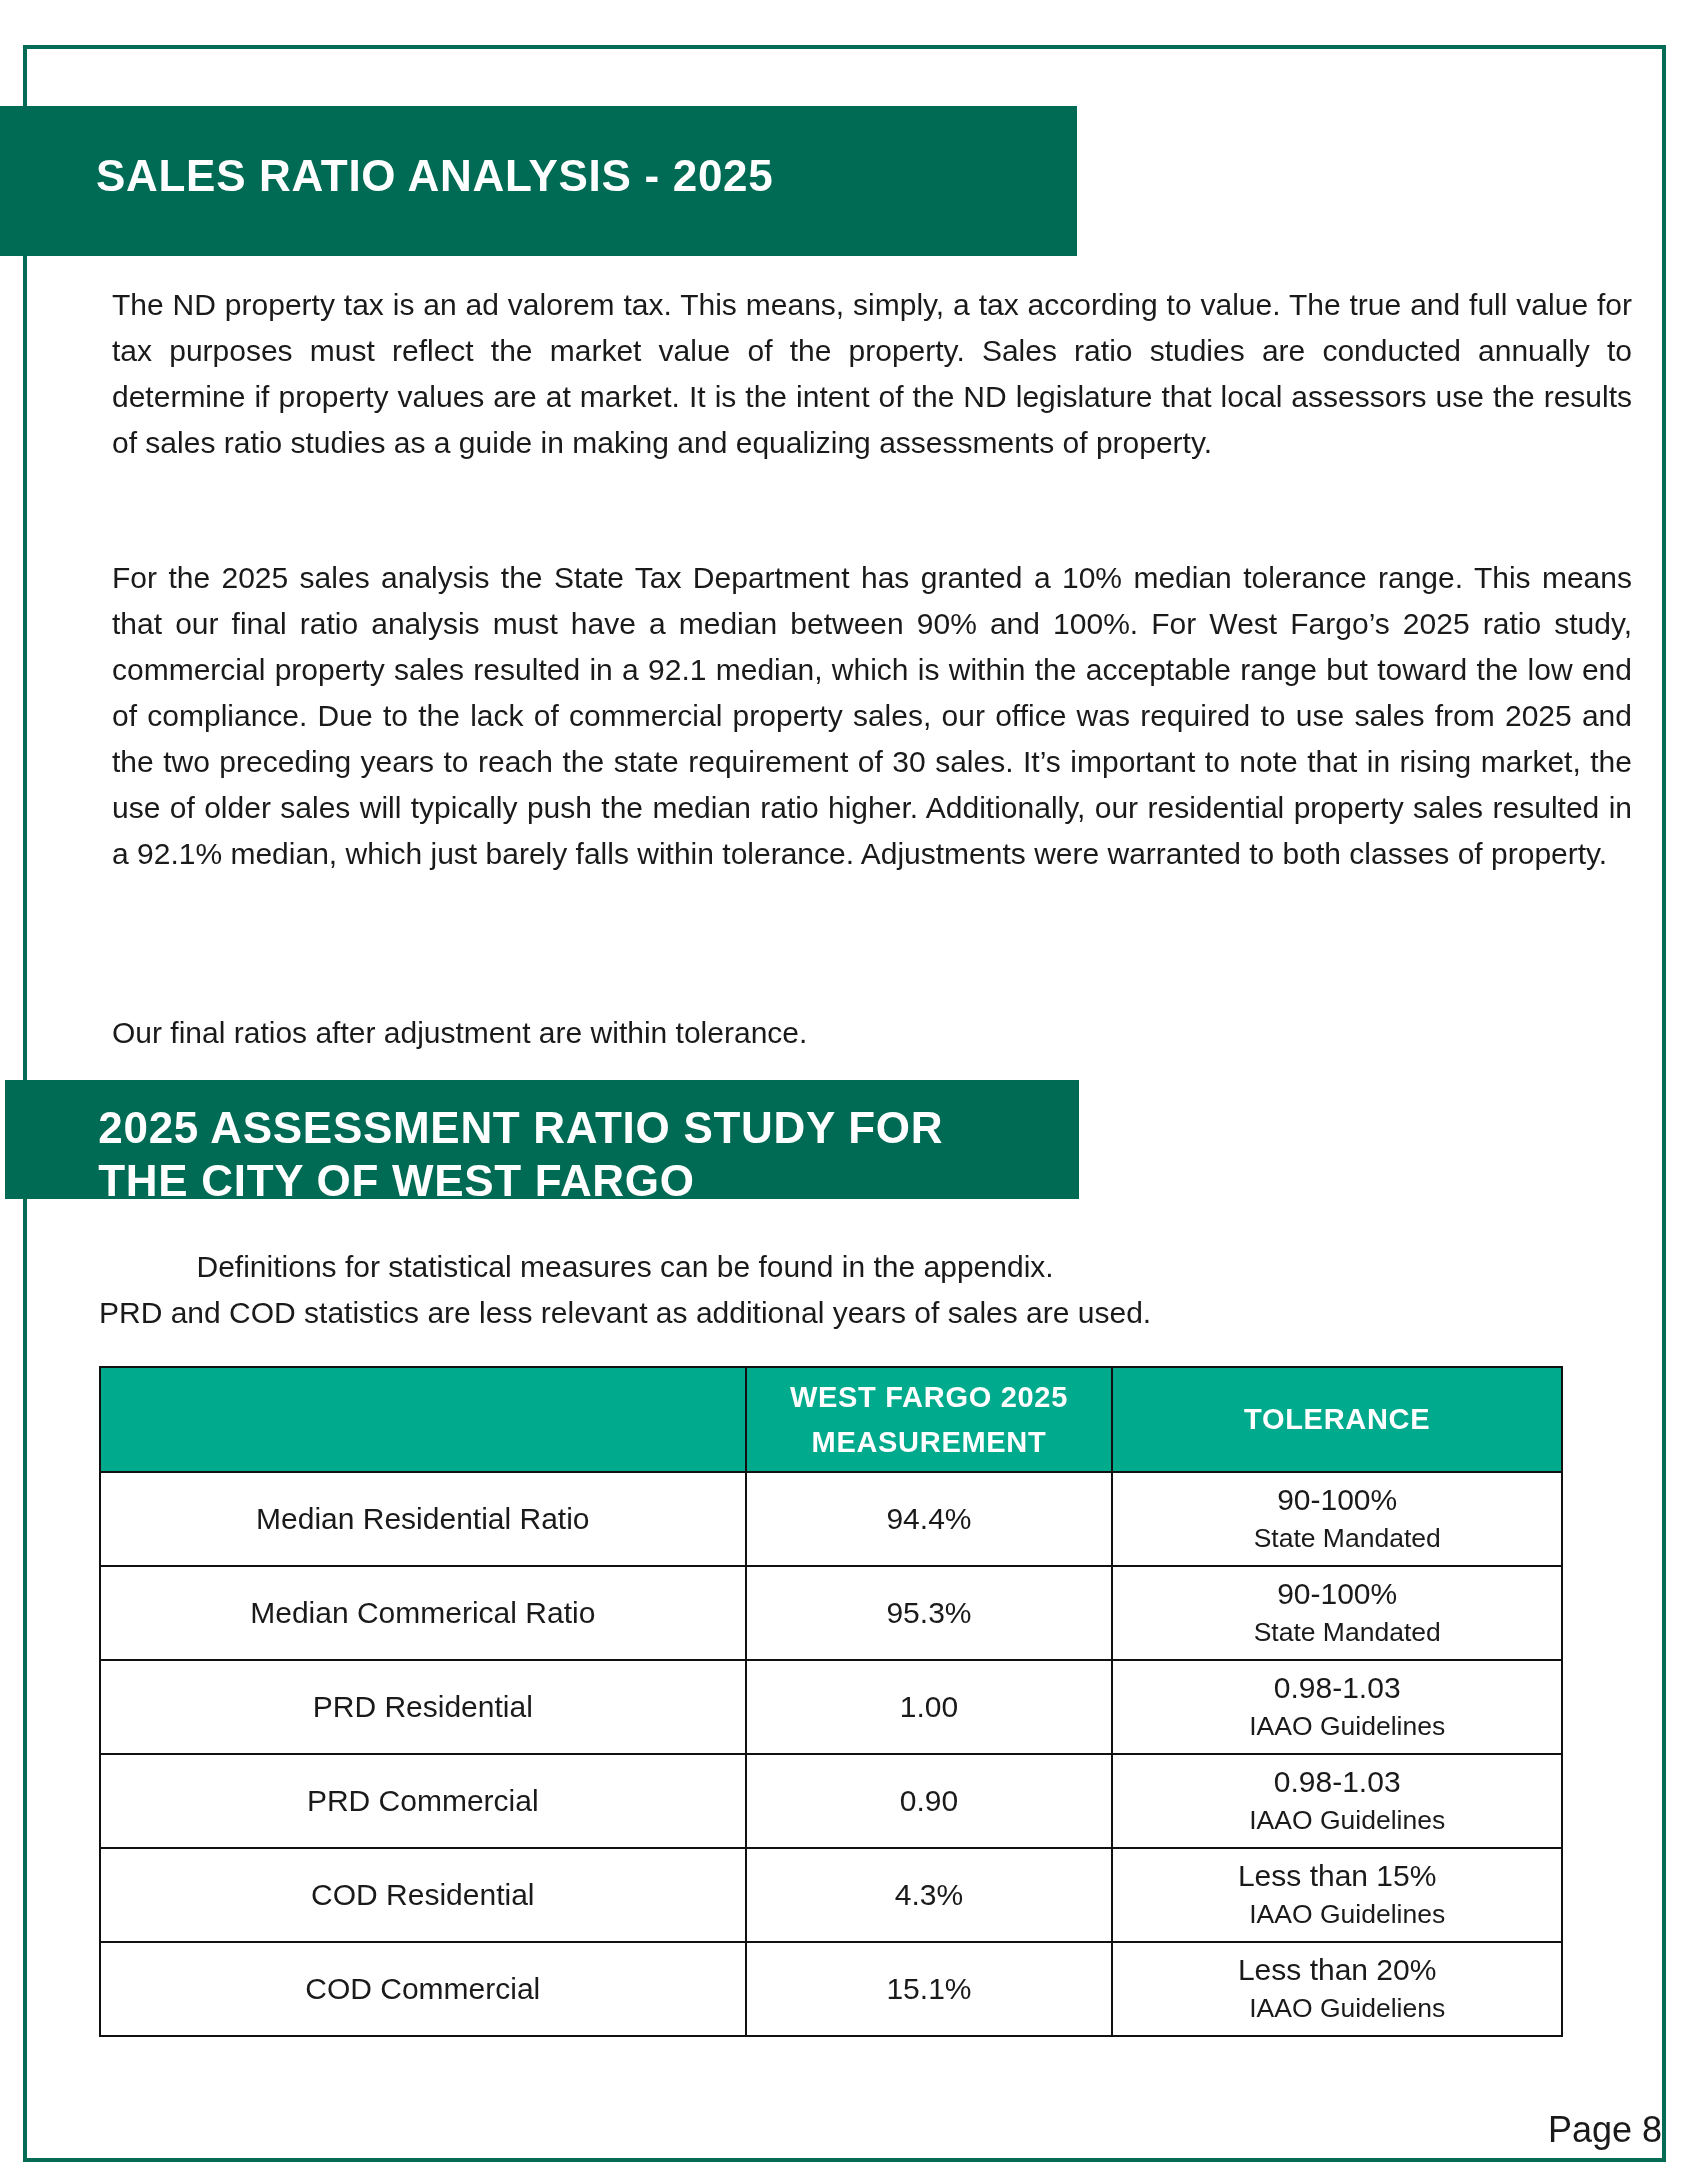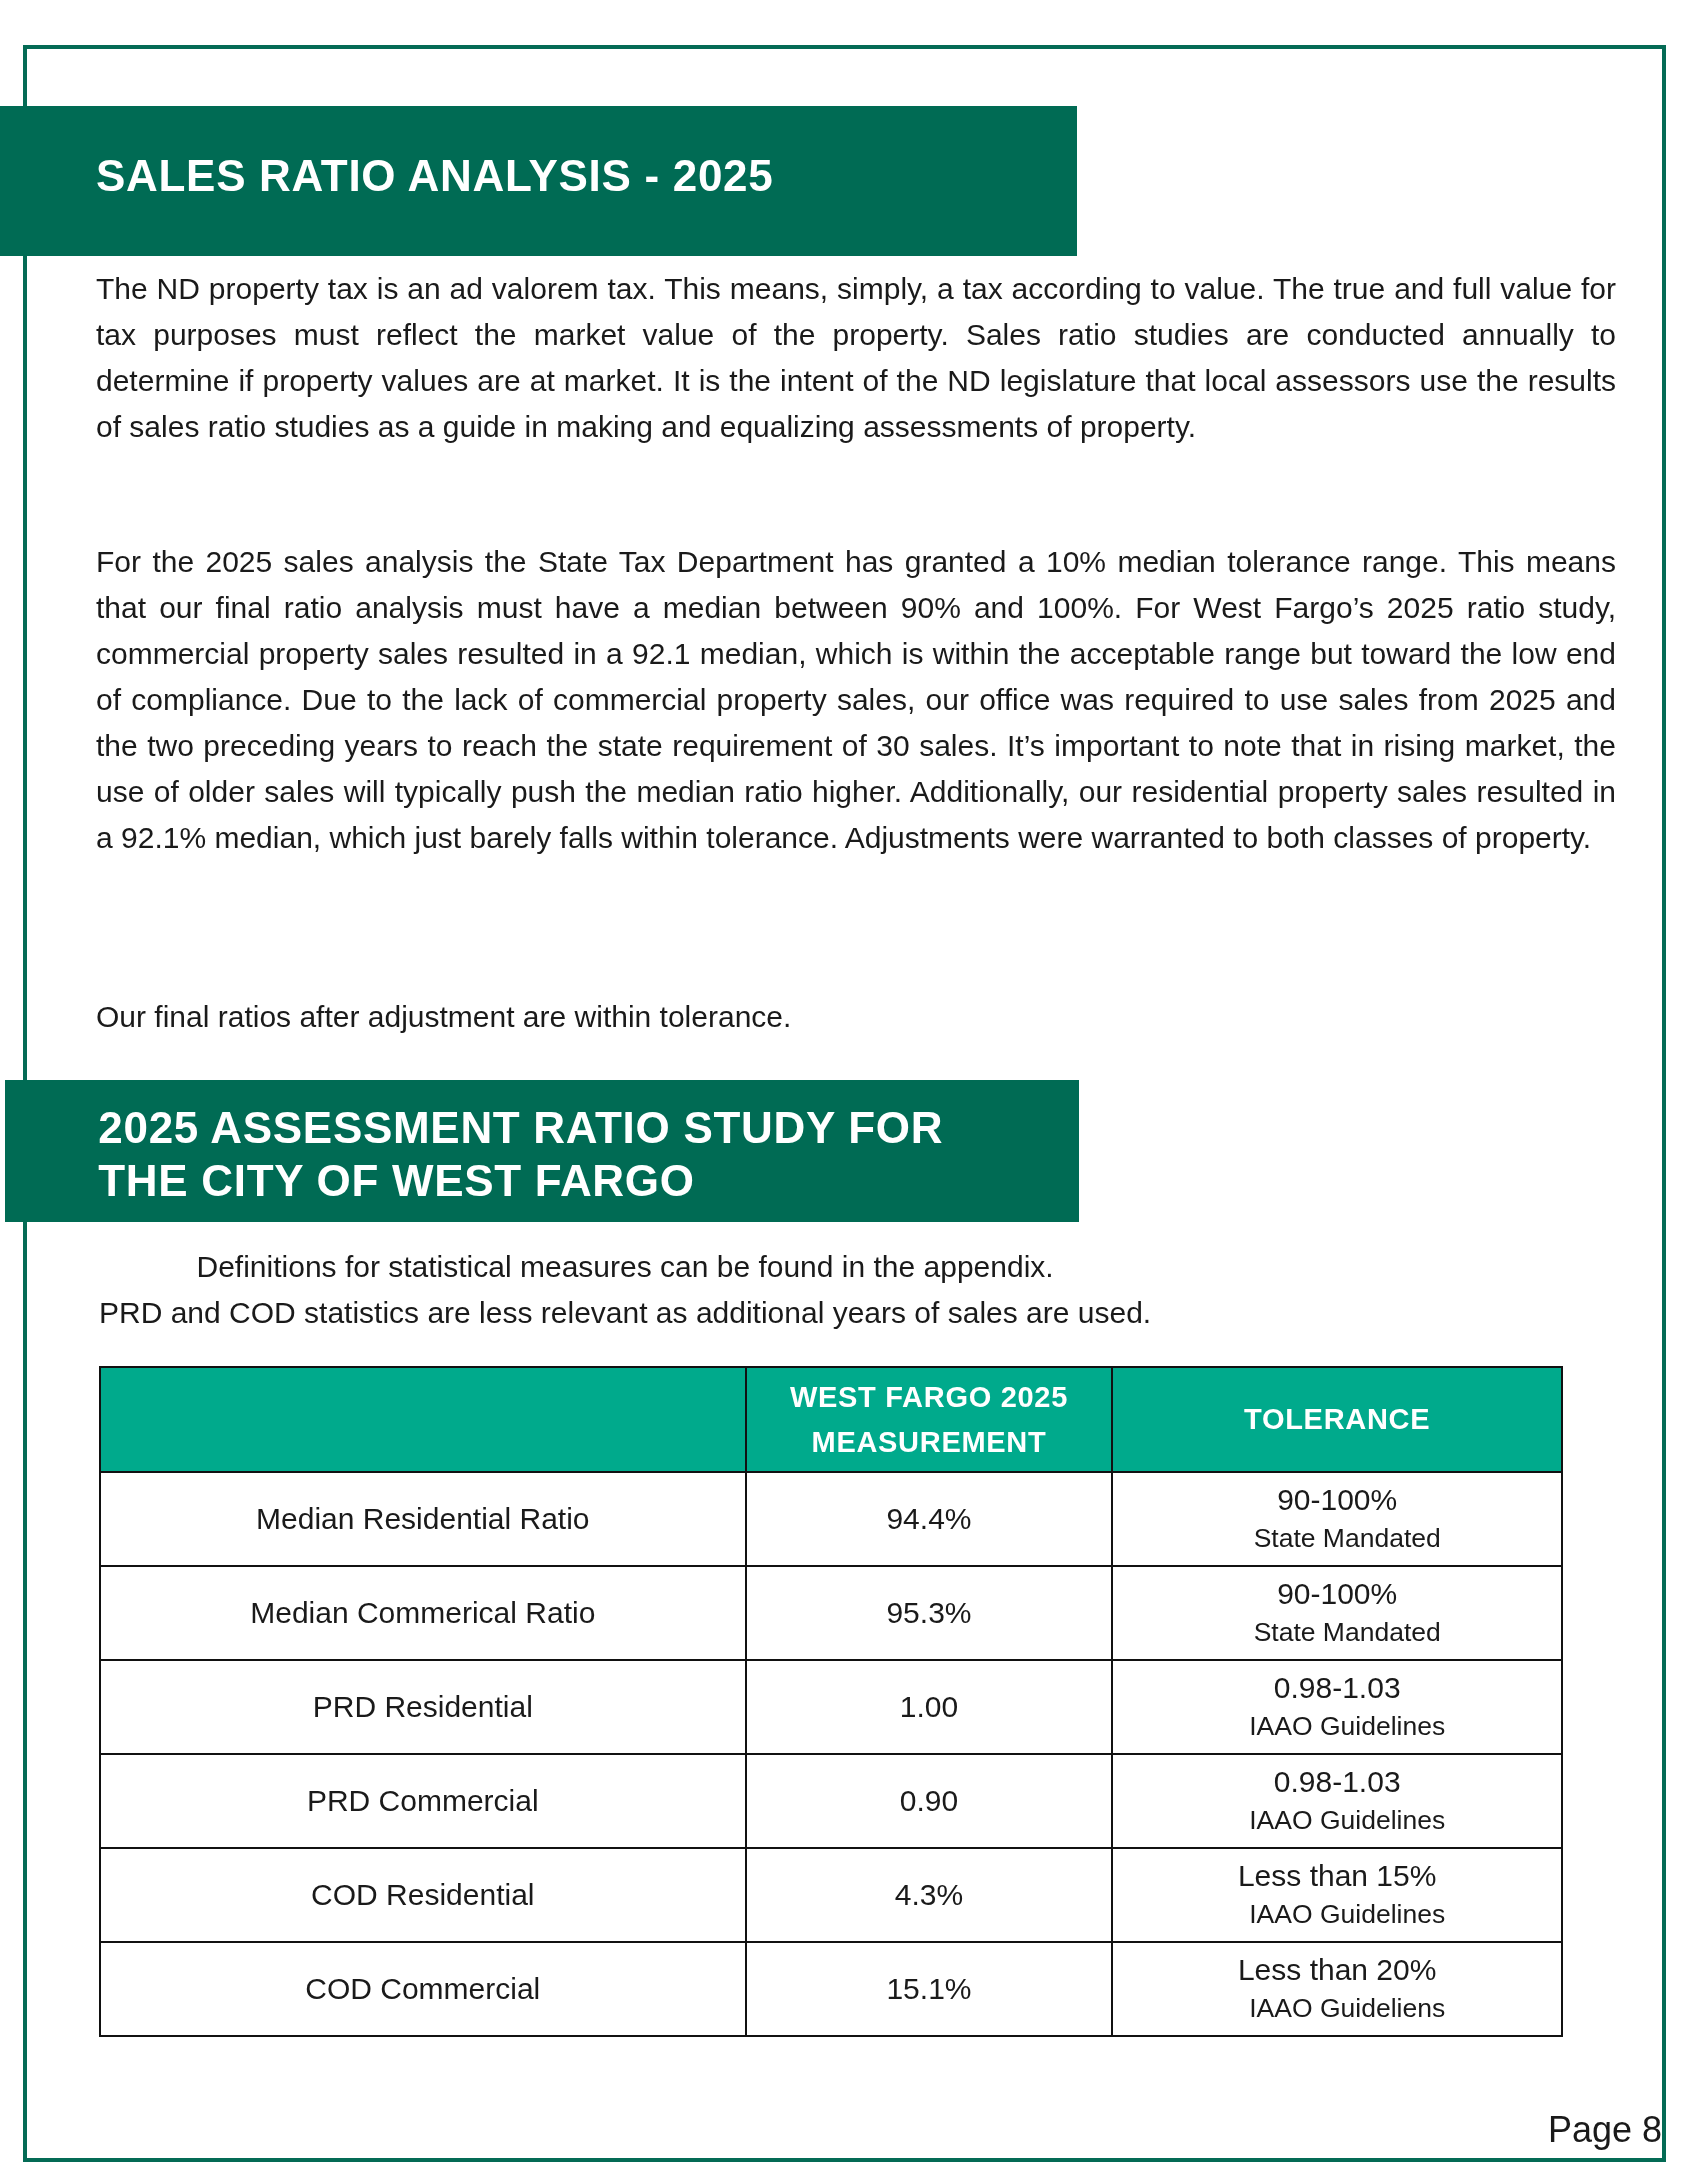--- a/index.html
+++ b/index.html
@@ -4,24 +4,24 @@
 <style>
   html, body { margin:0; padding:0; background:#ffffff; }
   body { width:1687px; height:2183px; position:relative; overflow:hidden;
          font-family:"Liberation Sans", sans-serif; color:#1a1a1a; }
   .frame { position:absolute; left:22.5px; top:45px; width:1643px; height:2117px;
            border:4.6px solid #046b55; box-sizing:border-box; }
   .banner { position:absolute; background:#006b54; color:#ffffff; font-weight:bold;
             box-sizing:border-box; }
   .banner1 { left:0; top:106px; width:1077px; height:150px; padding:45px 0 0 96px;
              font-size:44px; letter-spacing:0.7px; }
-  .banner2 { left:5.3px; top:1080px; width:1074px; height:142px; padding:21px 0 0 93px;
+  .banner2 { left:5.3px; top:1080px; width:1074px; height:119px; padding:21px 0 0 93px;
              font-size:44px; line-height:53px; letter-spacing:0.7px; }
   .para { position:absolute; left:96px; width:1520px; font-size:30px; line-height:46px;
-          text-align:justify; margin:0; }
+          text-align:justify; margin:16px; }
   .p1 { top:266px; }
   .p2 { top:539px; }
   .p3 { top:994px; }
   .notes { position:absolute; left:99px; top:1244px; font-size:30px; line-height:46px;text-align:center; }
   table.ratio { position:absolute; left:99px; top:1366px; width:1464px;
                 border-collapse:collapse; font-size:30px;padding-left:44px; }
   table.ratio th, table.ratio td { border:2.6px solid #111; text-align:center; vertical-align:middle; }
   table.ratio th { background:#00aa8c; color:#fff; font-weight:bold; height:101px;
                    font-size:29px; line-height:45px; letter-spacing:0.7px; }
   table.ratio td { height:90px; }

